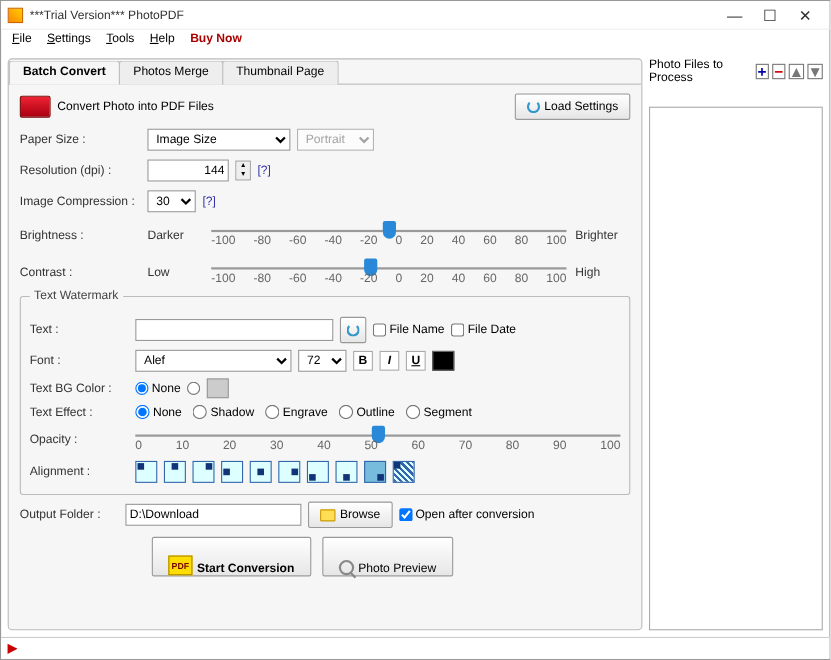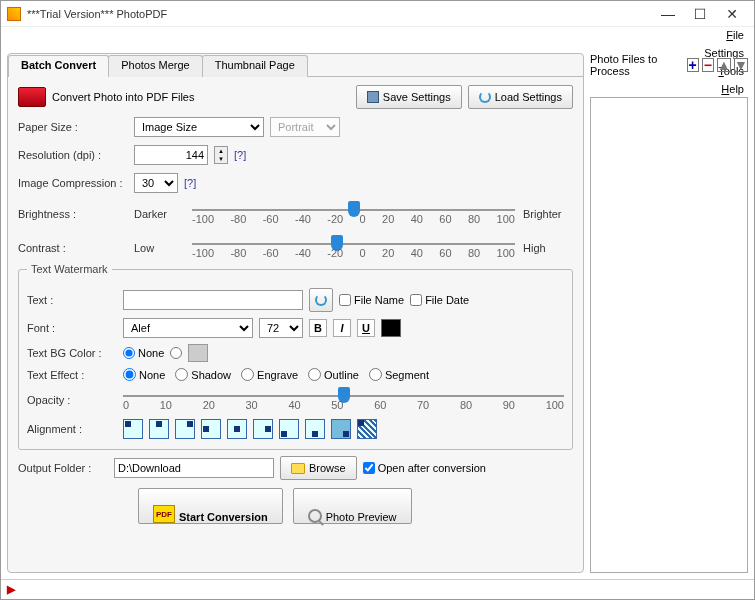--- a/index.html
+++ b/index.html
@@ -2,21 +2,21 @@
 <html><head>
 <meta charset="utf-8">
 <style>
 * { box-sizing: border-box; margin: 0; padding: 0; font-family: Tahoma, sans-serif; font-size: 11px; }
 body { background: #f0f0f0; width: 755px; height: 600px; overflow: hidden; }
 .window { width: 755px; height: 600px; background: #fff; border: 1px solid #999; display: flex; flex-direction: column; }
 .titlebar { height: 26px; background: #fff; display: flex; align-items: center; padding: 0 6px; border-bottom: 1px solid #eee; }
 .titlebar .icon { width: 14px; height: 14px; background: linear-gradient(45deg,#f80,#fc0); border:1px solid #c60; margin-right:6px;}
 .titlebar .title { flex: 1; color: #333; }
 .titlebar .winbtn { width: 32px; height: 22px; display:flex; align-items:center; justify-content:center; color:#333; font-size:14px; }
-.menubar { height: 20px; display:flex; align-items:flex-end; padding: 0 4px; gap:2px;flex-direction:column; }
+.menubar { height: 20px; display:flex; align-items:flex-start; padding: 0 4px; gap:2px; }
 .menubar span { padding: 2px 6px; cursor:default; }
 .menubar span u { text-decoration: underline; }
 .menubar .buy { color:#a00; font-weight:bold; }
 .content { flex:1; display:flex; padding: 6px; gap:6px; }
 .left { flex:1; border:1px solid #bbb; border-radius:4px; padding:0; display:flex; flex-direction:column; background:#f6f6f6;}
 .tabs { display:flex; height:22px; }
 .tab { padding:3px 12px; border:1px solid #bbb; border-bottom:none; background:#eee; border-radius:3px 3px 0 0; margin-right:-1px; position:relative; top:1px;}
 .tab.active { background:#f6f6f6; font-weight:bold; z-index:2;}
 .tabbody { flex:1; border-top:1px solid #bbb; padding:8px 10px; overflow:hidden;}
 .row { display:flex; align-items:center; margin-bottom:8px; gap:6px; }
@@ -90,24 +90,20 @@
         <div class="tab">Photos Merge</div>
         <div class="tab">Thumbnail Page</div>
       </div>
       <div class="tabbody">
 
         <div class="convert-head">
           <div class="ico"></div>
           <div>Convert Photo into PDF Files</div>
           <div class="head-btns">
             <button class="btn">
-                <span class="disk-ico"></span>
-                <span>Save Settings</span>
-              </button>
-            <button class="btn">
                 <span class="reload-ico"></span>
                 <span>Load Settings</span>
               </button>
           </div>
         </div>
 
         <div class="row">
           <div class="label">Paper Size :</div>
           <select style="width:130px"><option>Image Size</option></select>
           <select style="width:70px" disabled=""><option>Portrait</option></select>
@@ -193,21 +189,21 @@
                 <span>File Name</span>
               </label>
             <label class="cb">
                 <input type="checkbox" style="">
                 <span>File Date</span>
               </label>
           </div>
 
           <div class="row">
             <div class="label" style="width:90px">Font :</div>
-            <select style="width:130px"><option>Alef</option></select>
+            <select style="width:142px"><option>Alef</option></select>
             <select style="width:44px"><option>72</option></select>
             <span class="fmt-btn">B</span>
             <span class="fmt-btn" style="font-style:italic">I</span>
             <span class="fmt-btn" style="text-decoration:underline">U</span>
             <span class="swatch"></span>
           </div>
 
           <div class="row">
             <div class="label" style="width:90px">Text BG Color :</div>
             <label class="cb">

